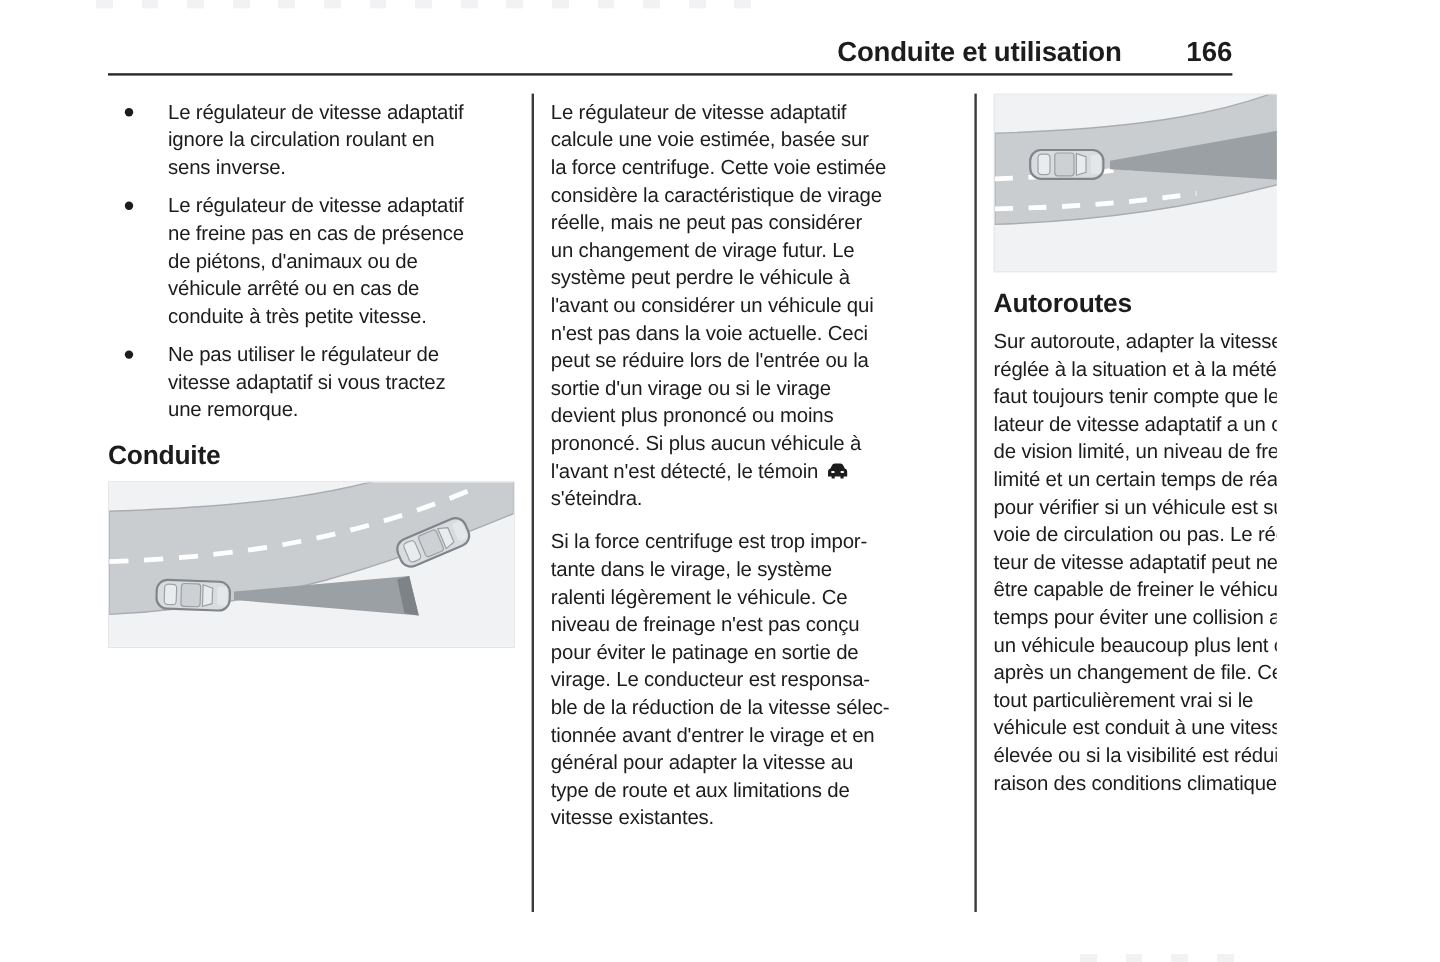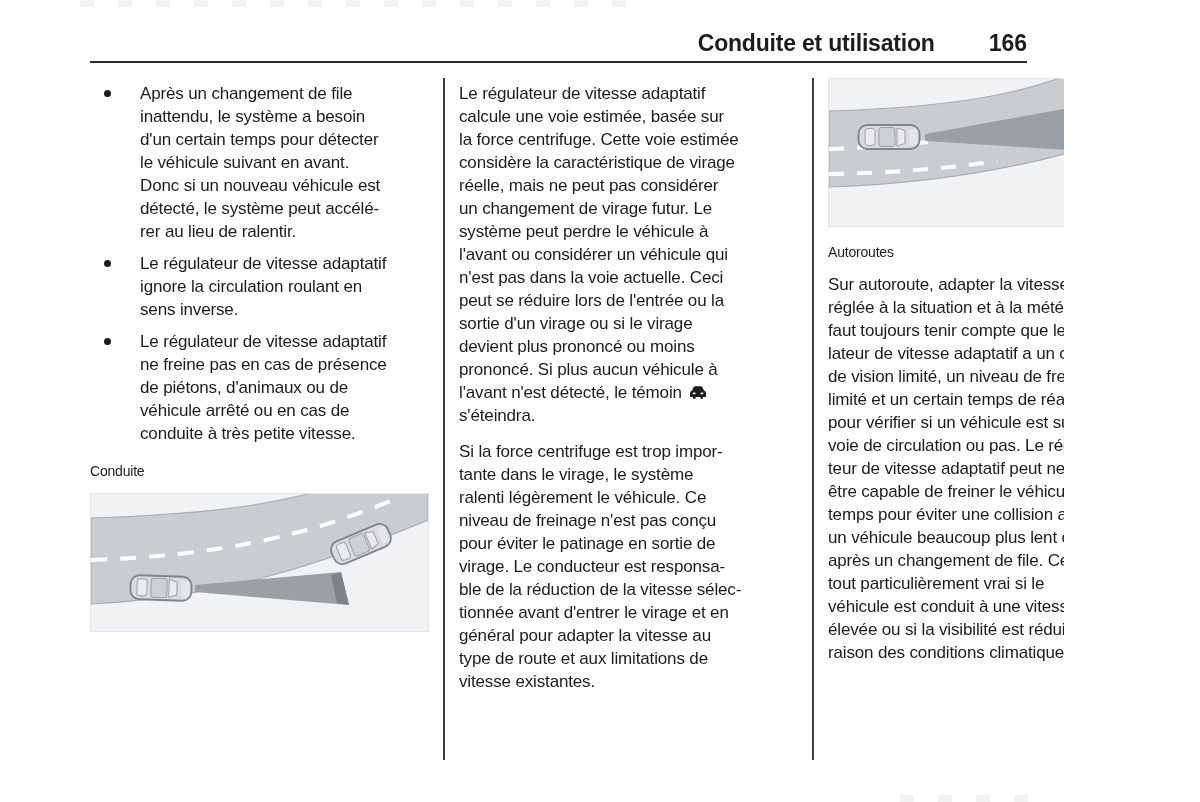--- a/index.html
+++ b/index.html
@@ -24,21 +24,21 @@
   .divider-2{left:812px;}
   .col{position:absolute;font-size:17px;line-height:23px;letter-spacing:-0.15px;}
   .col-1{left:90px;top:82px;width:338px;}
   .col-2{left:459px;top:82px;width:338px;}
   .col-3{left:828px;top:78px;width:336px;}
   .bullets{list-style:none;margin:0;padding:0;}
   .bullet{display:flex;margin:0 0 9px 0;}
   .bullet .dot{flex:0 0 auto;width:7px;height:7px;border-radius:50%;background:#1c1c1c;margin:8px 29px 0 14px;}
   .btext,.para{white-space:pre-line;}
   .para{margin:0 0 13px 0;}
-  .section-heading{font-size:14px;font-weight:400;margin:15px 0 9px 0;letter-spacing:-0.2px;}
+  .section-heading{font-size:22px;font-weight:700;margin:15px 0 9px 0;letter-spacing:-0.2px;}
   .col-3 .section-heading{margin-top:0;}
   figure{margin:10px 0 12px 0;}
   .col-3 figure{margin:0 0 14px 0;}
   figure svg{display:block;border:1px solid #e3e4e7;}
   .car-ind{display:inline-block;vertical-align:-2px;margin-left:2px;}
   .hidden-defs{position:absolute;width:0;height:0;overflow:hidden;}
 </style>
 </head>
 <body>
 
@@ -63,41 +63,37 @@
   </header>
   <div class="header-rule"></div>
 
   <div class="divider divider-1"></div>
   <div class="divider divider-2"></div>
 
   <section class="col col-1">
     <ul class="bullets">
       <li class="bullet">
         <span class="dot"></span>
-        <span class="btext">Après un changement de file
-inattendu, le système a besoin
-d'un certain temps pour détecter
-le véhicule suivant en avant.
-Donc si un nouveau véhicule est
-détecté, le système peut accélé-
-rer au lieu de ralentir.</span>
-      </li>
-      <li class="bullet">
-        <span class="dot"></span>
         <span class="btext">Le régulateur de vitesse adaptatif
 ignore la circulation roulant en
 sens inverse.</span>
       </li>
       <li class="bullet">
         <span class="dot"></span>
         <span class="btext">Le régulateur de vitesse adaptatif
 ne freine pas en cas de présence
 de piétons, d'animaux ou de
 véhicule arrêté ou en cas de
 conduite à très petite vitesse.</span>
+      </li>
+      <li class="bullet">
+        <span class="dot"></span>
+        <span class="btext">Ne pas utiliser le régulateur de
+vitesse adaptatif si vous tractez
+une remorque.</span>
       </li>
     </ul>
 
     <h2 class="section-heading">Conduite</h2>
 
     <figure>
       <svg width="337" height="137" viewBox="0 0 337 137">
         <rect x="0" y="0" width="337" height="137" fill="#f1f2f4"></rect>
         <path d="M0,24 C130,20 196,8 252,-10 L337,-10 L337,26 C236,68 132,104 0,110 Z" fill="#c9cdd0" stroke="#a9adb1" stroke-width="1.2"></path>
         <path d="M0,66 C120,62 210,44 302,6" fill="none" stroke="#ffffff" stroke-width="4" stroke-dasharray="16 13"></path>

